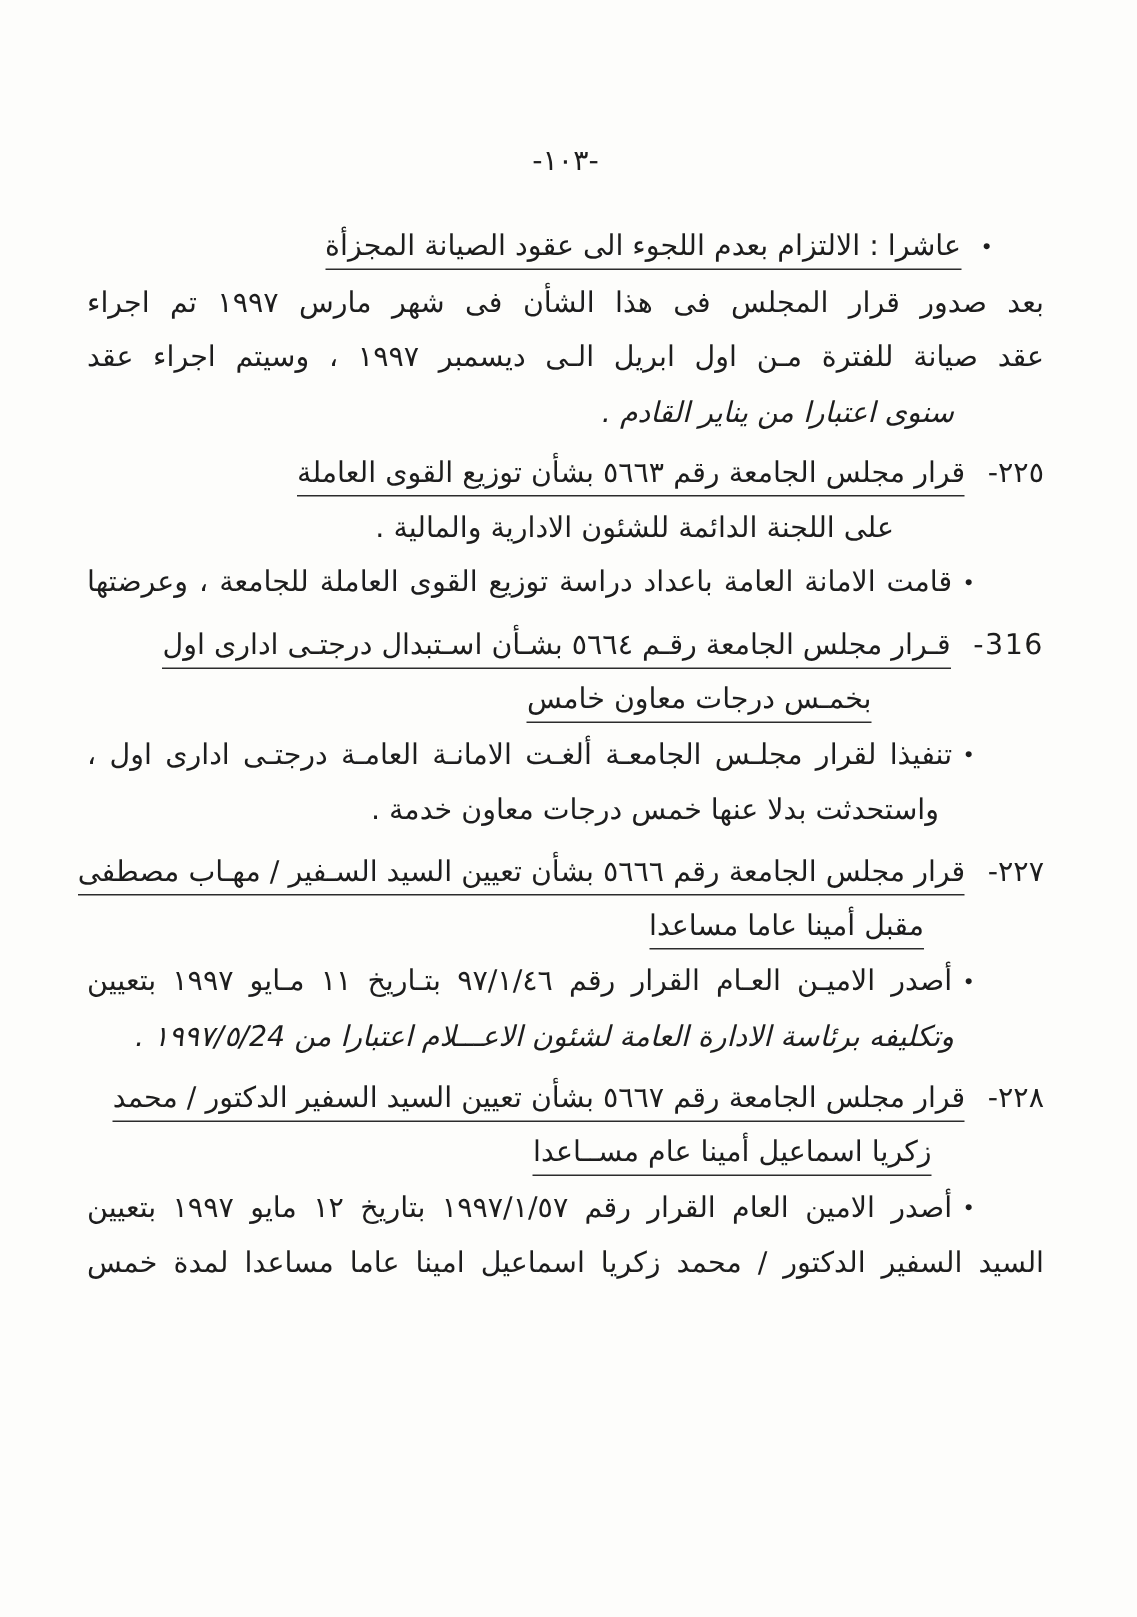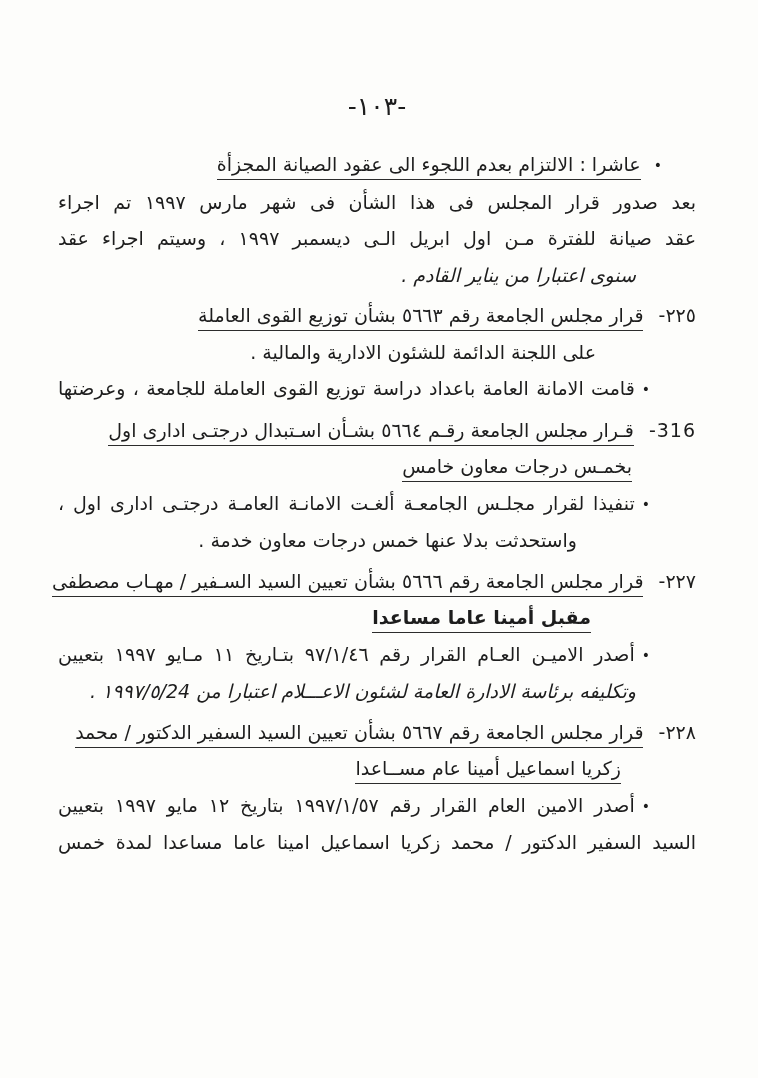--- a/index.html
+++ b/index.html
@@ -11,44 +11,44 @@
     direction:rtl;
     font-family:"DejaVu Sans",sans-serif;
     color:#1d1d1d;
     padding:0 62px 0 58px;
     overflow:hidden;
   }
   .pagenum{
     padding-top:92px;
     margin-bottom:24px;
     text-align:center;
-    font-size:25px;
+    font-size:19px;
     line-height:30px;
     letter-spacing:2px;
   }
   .line{
     font-size:19px;
     line-height:36.5px;
     white-space:nowrap;
   }
   
   .full{
     white-space:normal;
     text-align:justify;
     text-align-last:justify;
   }
   
   .ind-h{margin-right:34px;}     
   .ind-b{margin-right:46px;}     
   .ind-60{margin-right:60px;font-style:italic;}
   .ind-75{margin-right:75px;}
-  .ind-80{margin-right:105px;font-weight:bold;}
-  .ind-90{margin-right:119px;}
+  .ind-80{margin-right:80px;}
+  .ind-90{margin-right:70px;}
   .ind-100{margin-right:100px;}
-  .ind-150{margin-right:64px;}
+  .ind-150{margin-right:115px;}
   .mt{margin-top:4px;}
   .u{
     padding-bottom:4px;
     border-bottom:1.4px solid #2c2c2c;
     text-align:right;
   }
   .num{
     display:inline-block;
     margin-left:9px;
     letter-spacing:1px;

